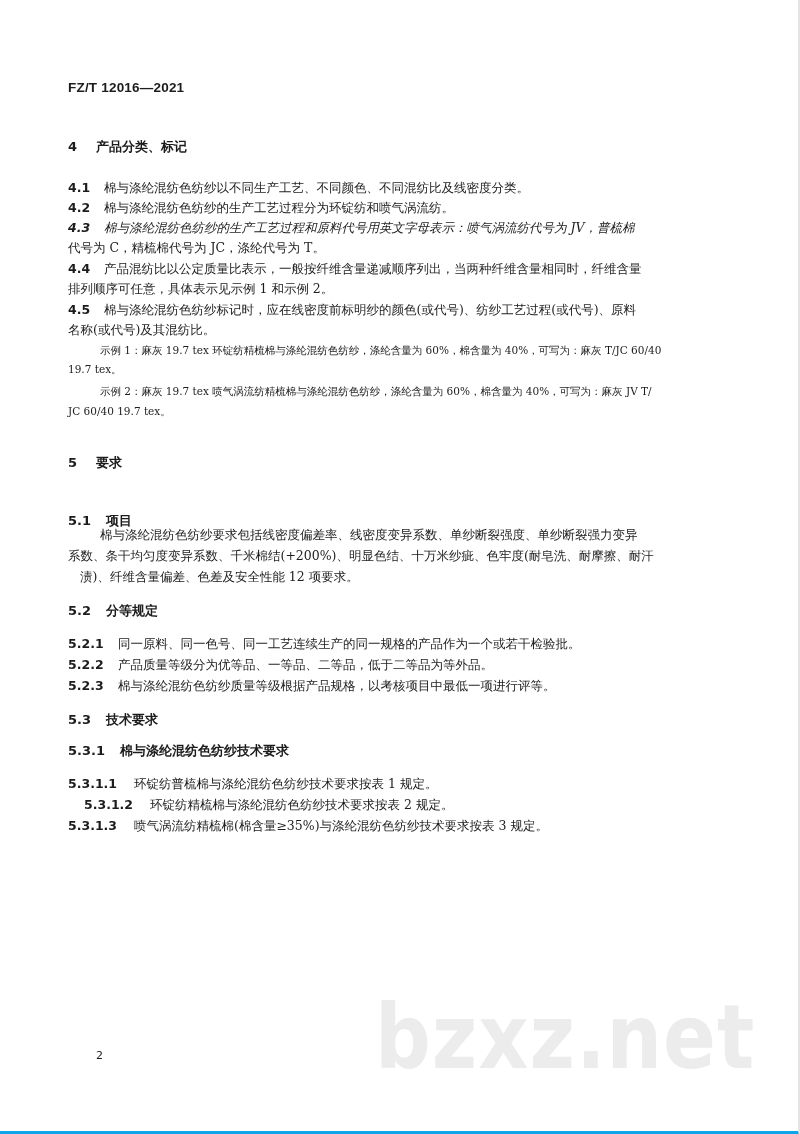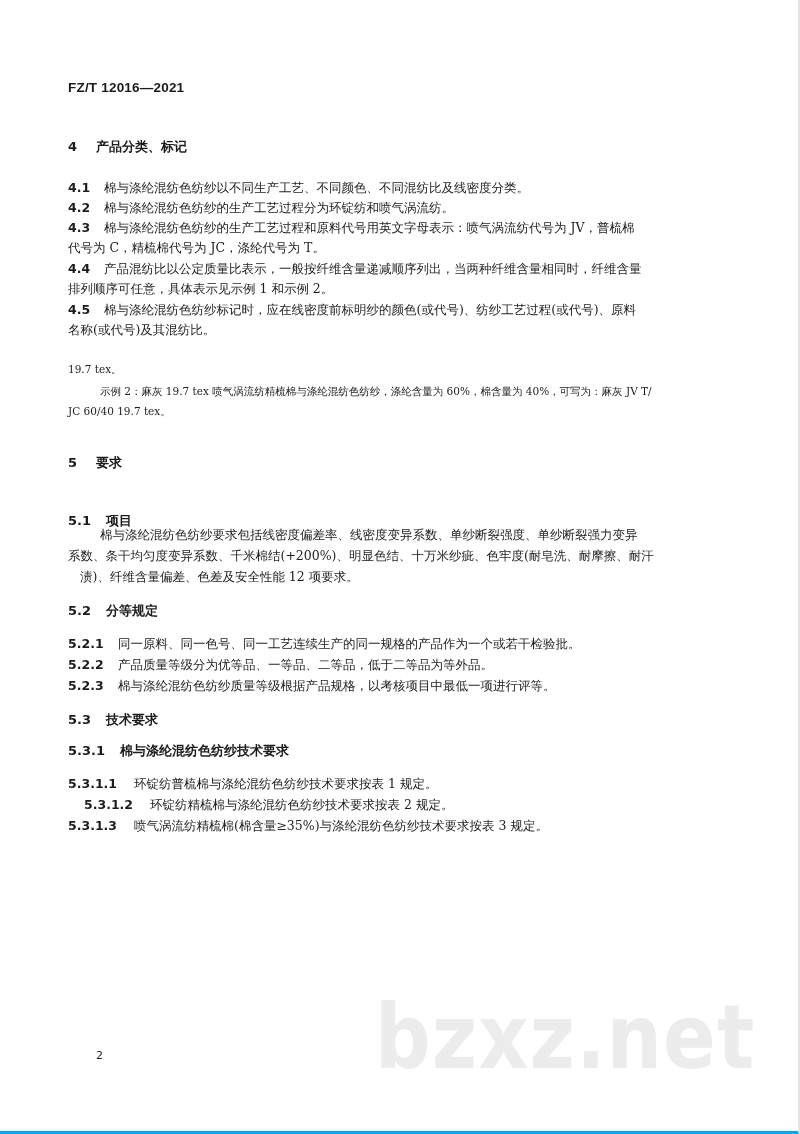--- a/index.html
+++ b/index.html
@@ -87,35 +87,36 @@
   <div class="abs h1" style="left:68px; top:138px;">
     <span class="num">4</span><span>产品分类、标记</span>
   </div>
 
   <div class="abs para" style="left:68px; top:178px;">
     <span class="num n2">4.1</span><span>棉与涤纶混纺色纺纱以不同生产工艺、不同颜色、不同混纺比及线密度分类。</span>
   </div>
   <div class="abs para" style="left:68px; top:198px;">
     <span class="num n2">4.2</span><span>棉与涤纶混纺色纺纱的生产工艺过程分为环锭纺和喷气涡流纺。</span>
   </div>
-  <div class="abs para" style="left:68px; top:218px;">
+  <div class="abs para" style="left:68px; top:218px;font-style:italic;">
     <span class="num n2">4.3</span><span>棉与涤纶混纺色纺纱的生产工艺过程和原料代号用英文字母表示：喷气涡流纺代号为 JV，普梳棉</span>
   </div>
   <div class="abs para" style="left:68px; top:238px;">代号为 C，精梳棉代号为 JC，涤纶代号为 T。</div>
 
   <div class="abs para" style="left:68px; top:259px;">
     <span class="num n2">4.4</span><span>产品混纺比以公定质量比表示，一般按纤维含量递减顺序列出，当两种纤维含量相同时，纤维含量</span>
   </div>
   <div class="abs para" style="left:68px; top:279px;">排列顺序可任意，具体表示见示例 1 和示例 2。</div>
 
   <div class="abs para" style="left:68px; top:300px;">
     <span class="num n2">4.5</span><span>棉与涤纶混纺色纺纱标记时，应在线密度前标明纱的颜色(或代号)、纺纱工艺过程(或代号)、原料</span>
   </div>
   <div class="abs para" style="left:68px; top:320px;">名称(或代号)及其混纺比。</div>
 
+  <div class="abs example" style="left:100px; top:341px;">示例 1：麻灰 19.7 tex 环锭纺精梳棉与涤纶混纺色纺纱，涤纶含量为 60%，棉含量为 40%，可写为：麻灰 T/JC 60/40</div>
   <div class="abs example" style="left:68px; top:360px;">19.7 tex。</div>
   <div class="abs example" style="left:100px; top:382px;">示例 2：麻灰 19.7 tex 喷气涡流纺精梳棉与涤纶混纺色纺纱，涤纶含量为 60%，棉含量为 40%，可写为：麻灰 JV T/</div>
   <div class="abs example" style="left:68px; top:402px;">JC 60/40 19.7 tex。</div>
 
   <div class="abs h1" style="left:68px; top:454px;">
     <span class="num">5</span><span>要求</span>
   </div>
 
   <div class="abs h2" style="left:68px; top:492px;margin-top:20px;">
     <span class="num">5.1</span><span>项目</span>

